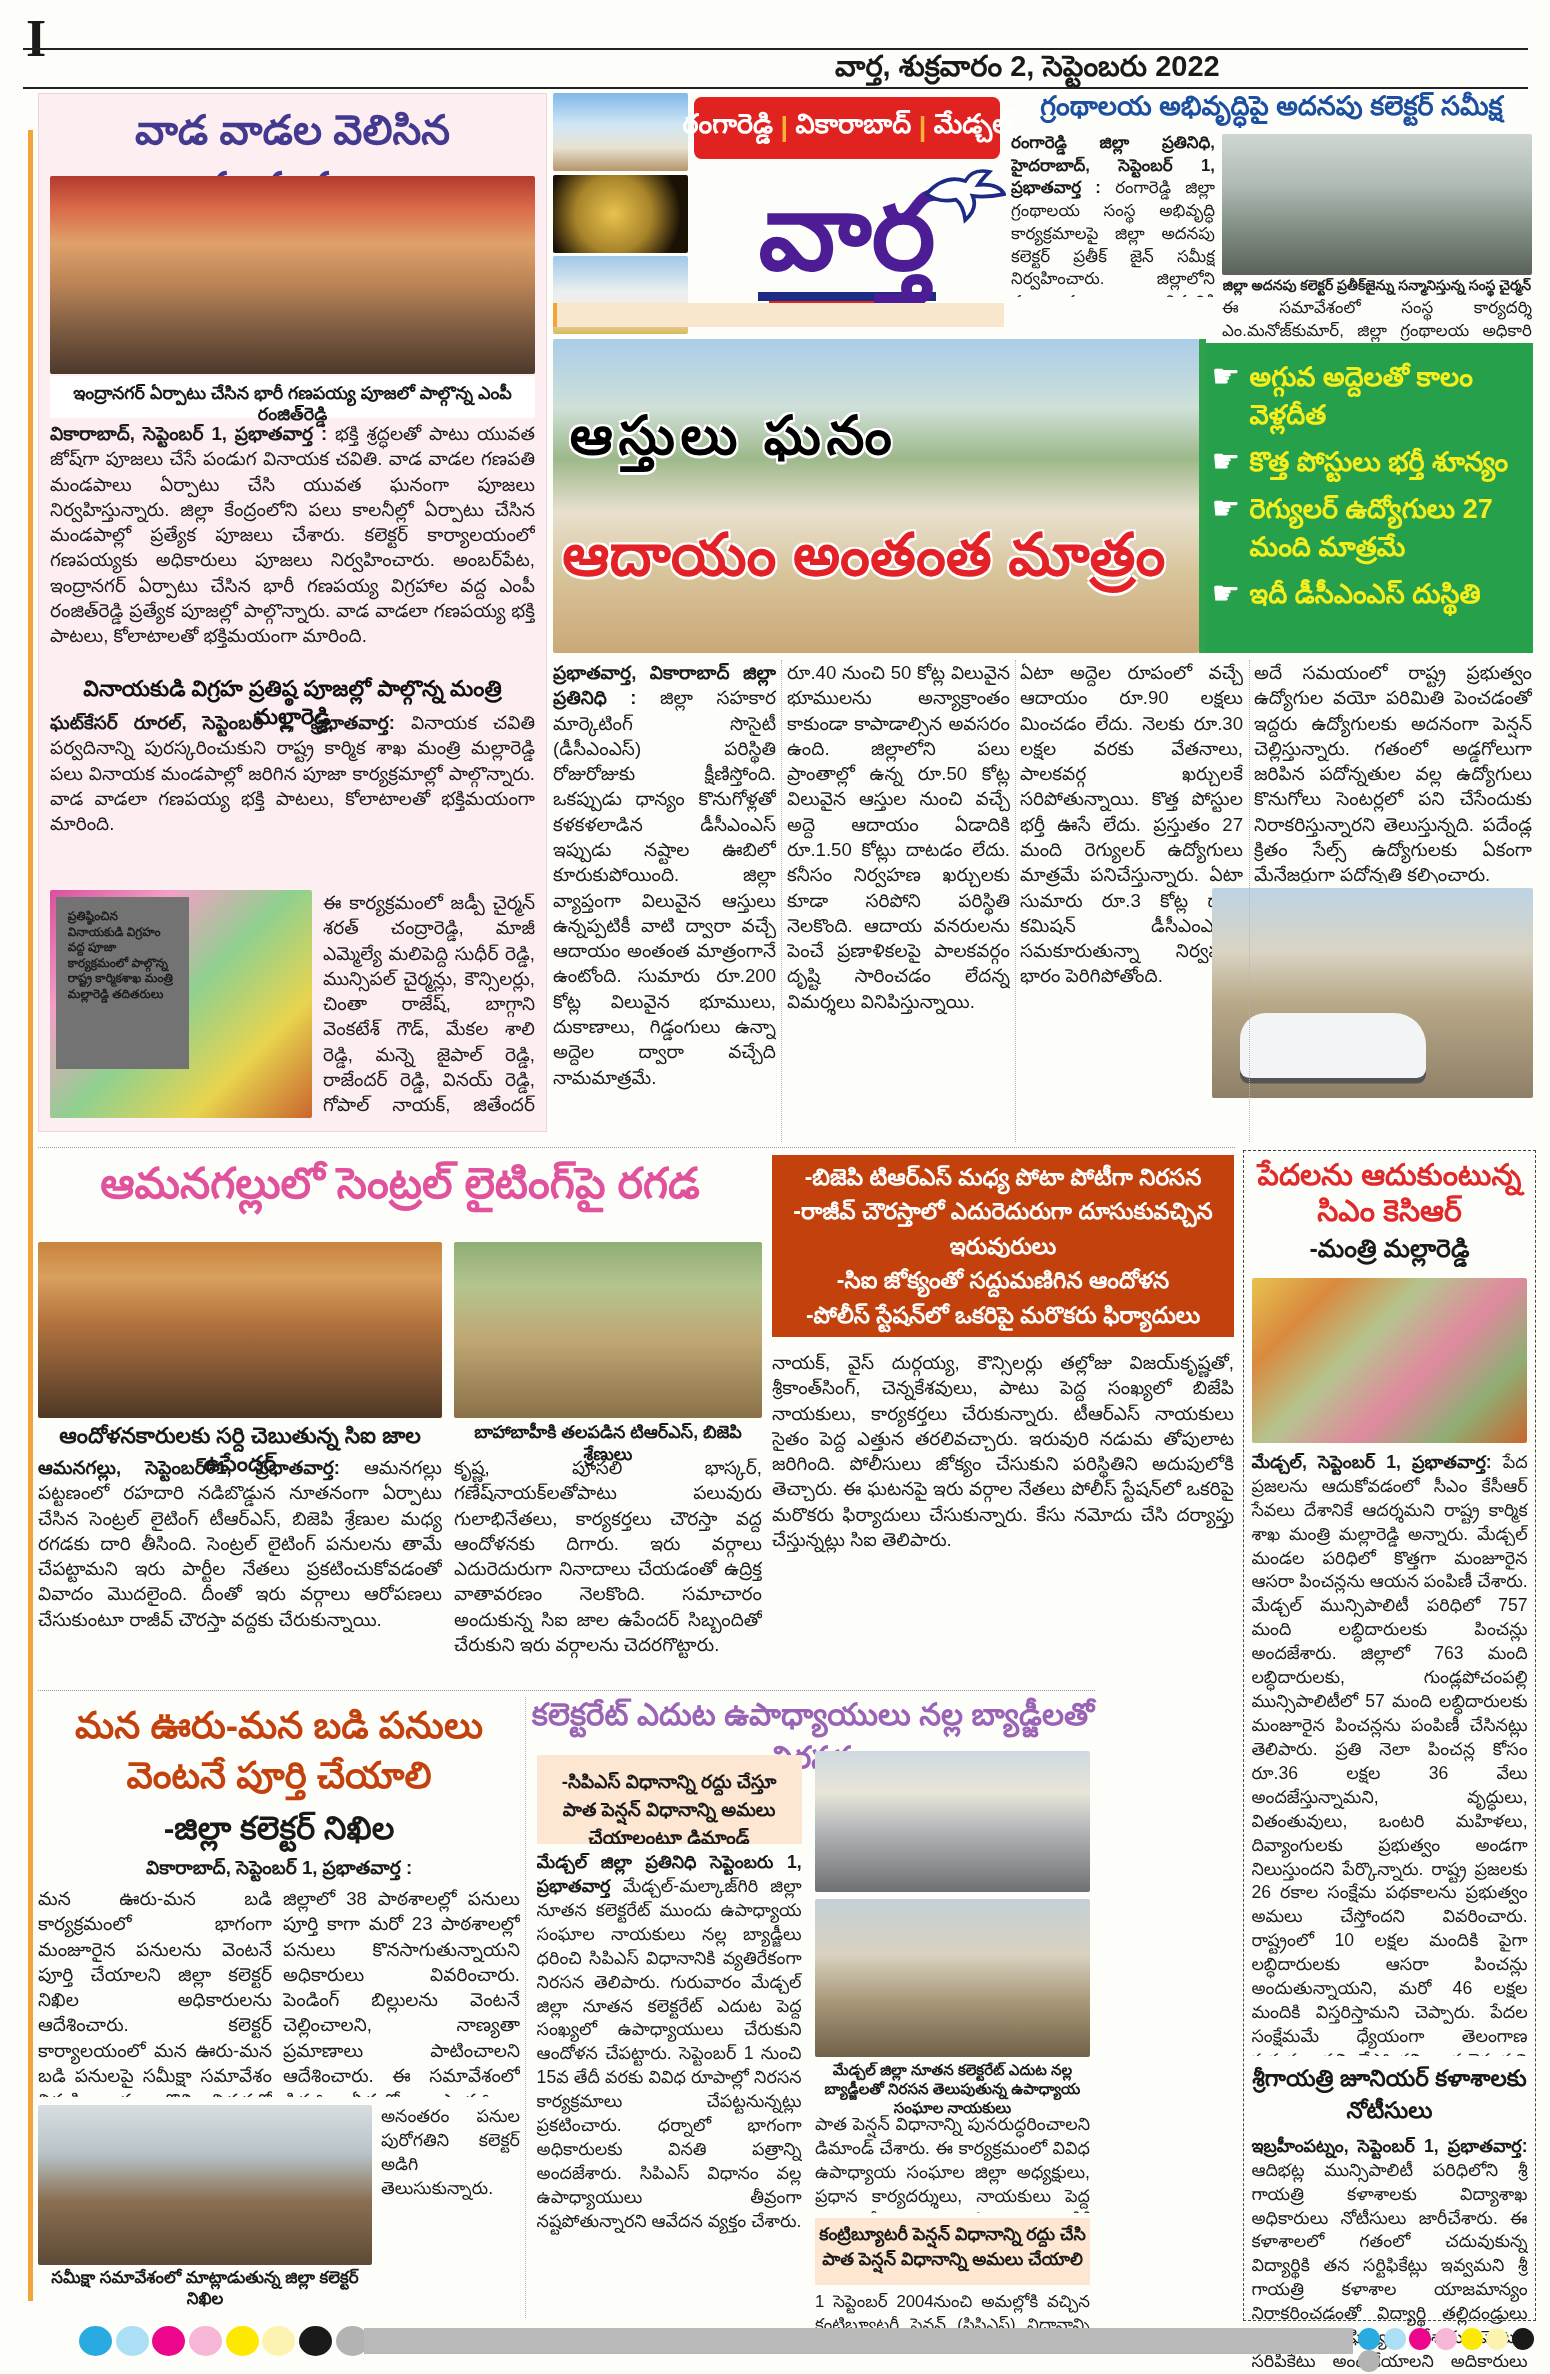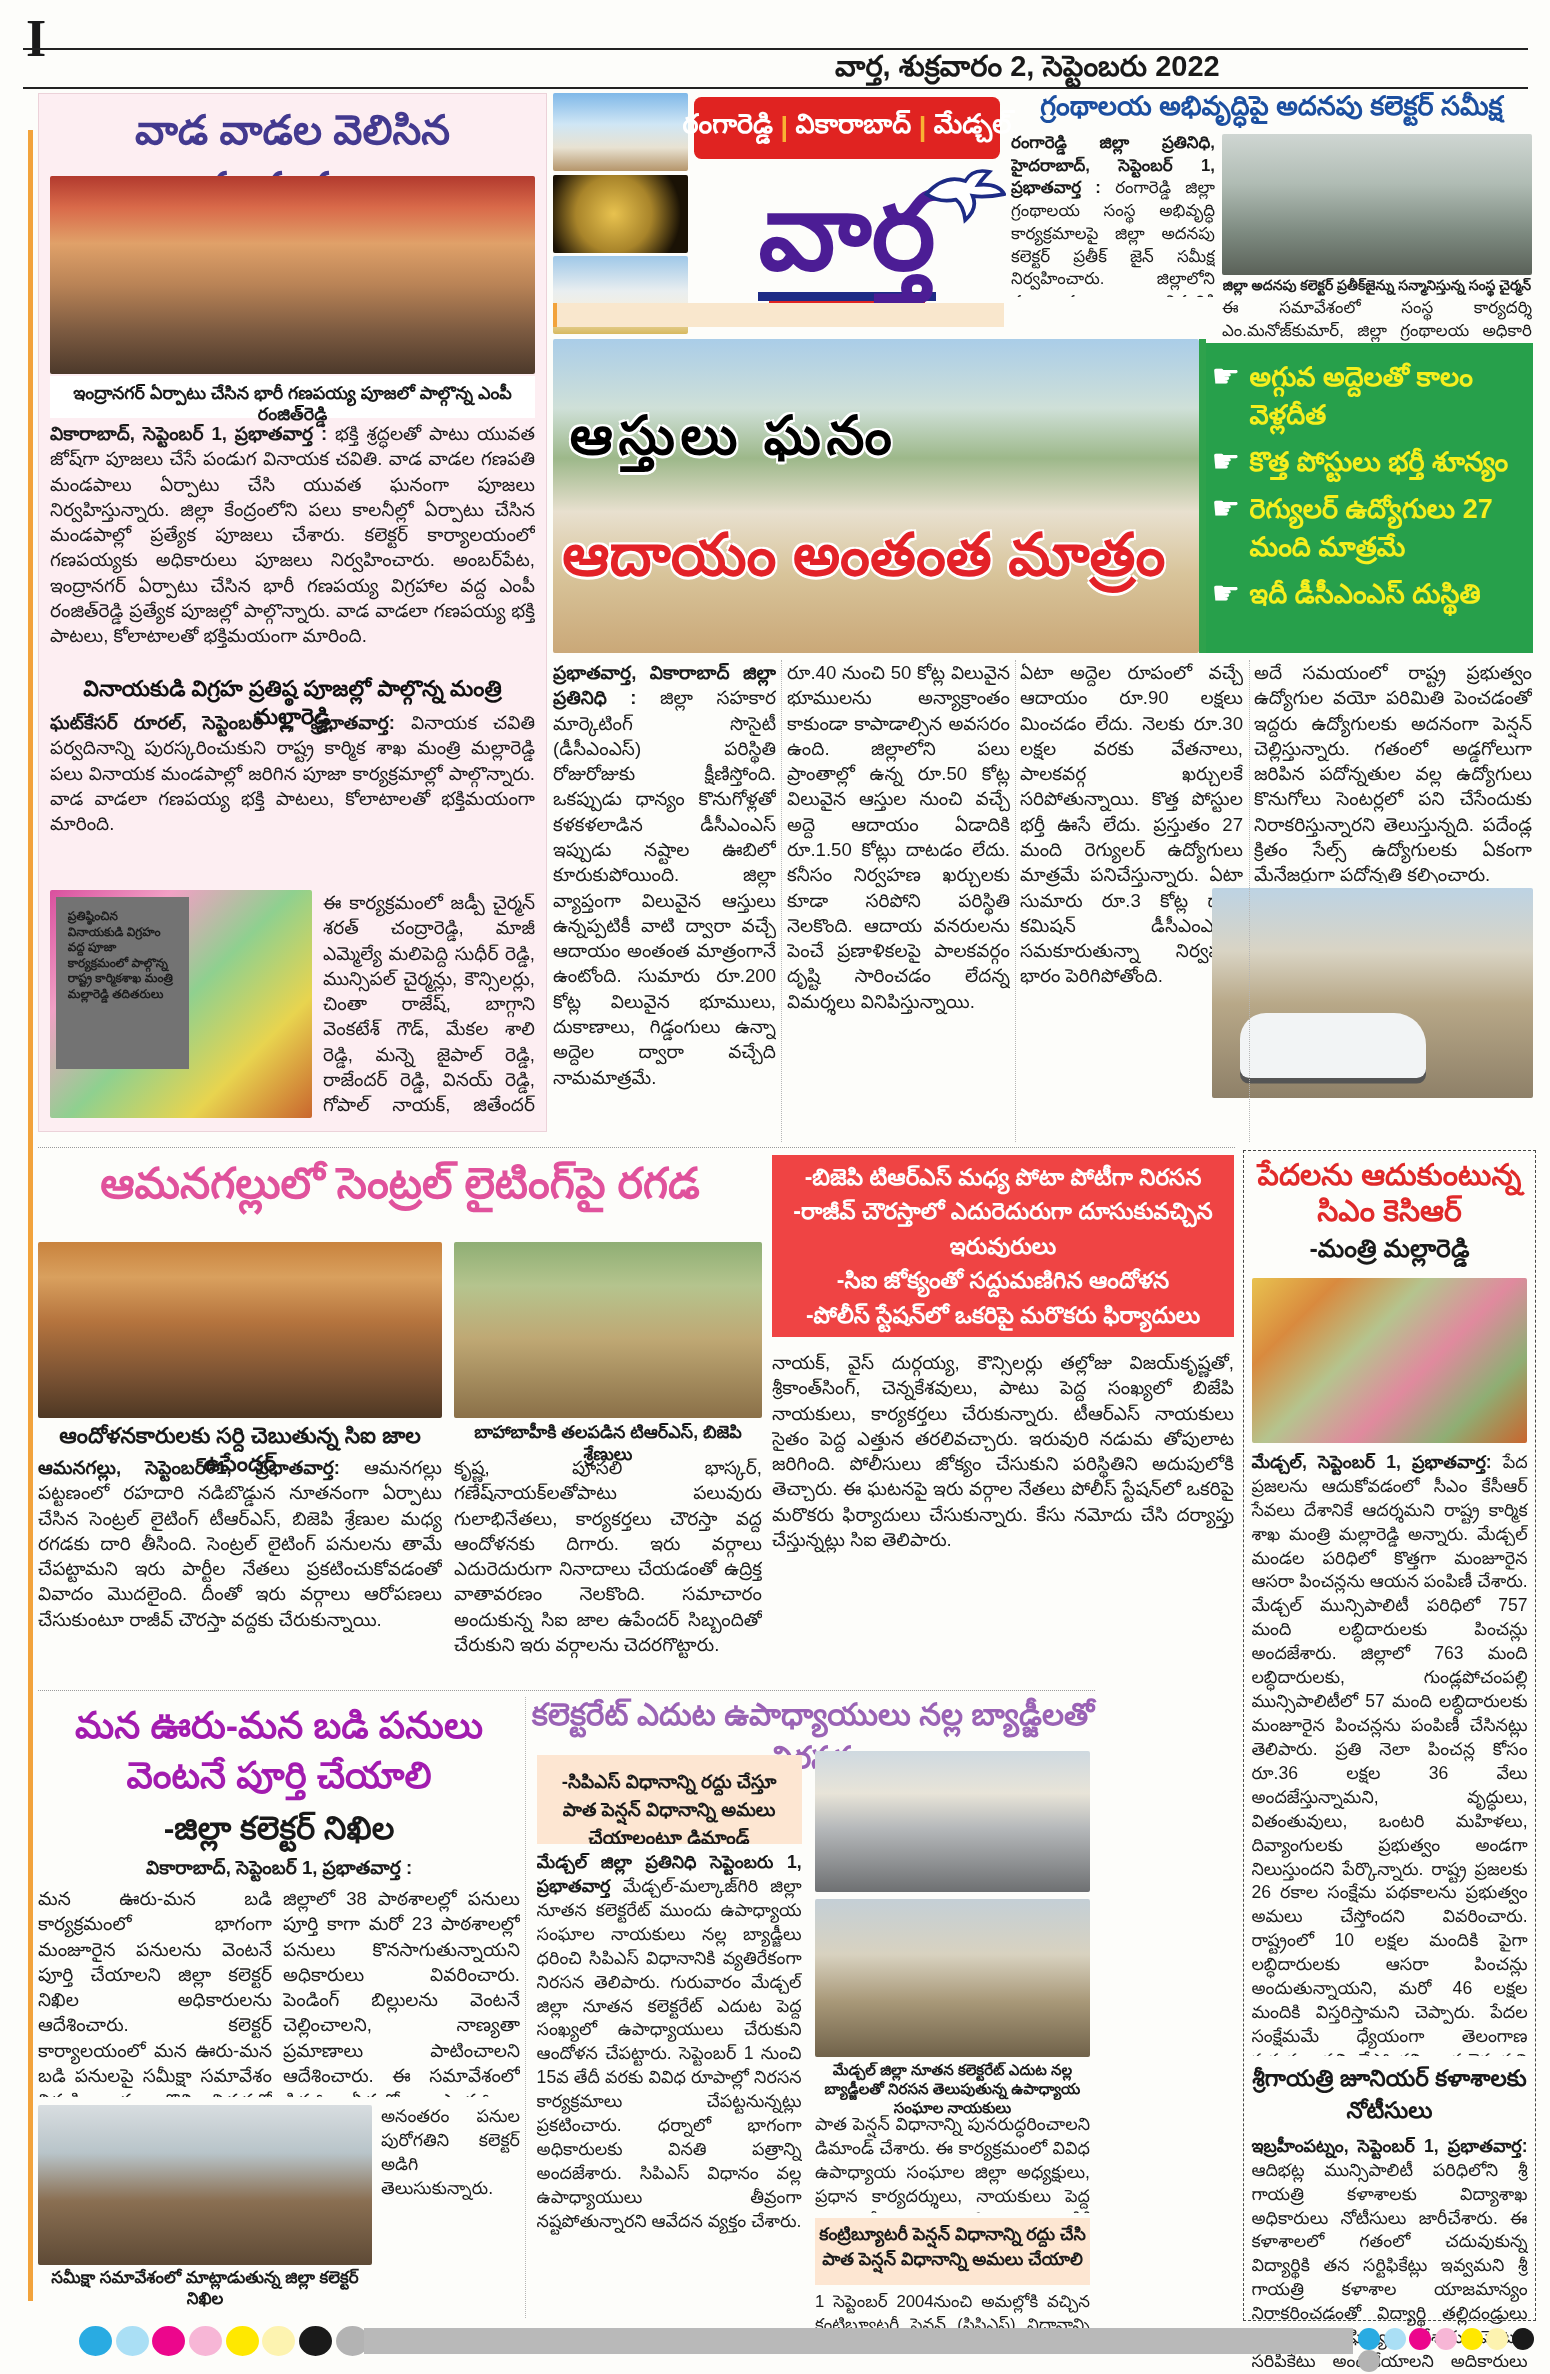--- a/index.html
+++ b/index.html
@@ -126,21 +126,21 @@
          linear-gradient(180deg,#c9833e 0%,#d9a05e 20%,#b5743e 45%,#7d5434 75%,#4e3824 100%);"></div>
     <div class="abs cap" style="left:0;top:269px;width:404px;font-size:22px;">ఆందోళనకారులకు సర్ది చెబుతున్న సిఐ జాల ఉపేందర్</div>
     <p class="body abs" style="left:0;top:302px;width:404px;height:224px;font-size:18.6px;"><b class="dl">ఆమనగల్లు, సెప్టెంబర్01, ప్రభాతవార్త:</b>
       <span>ఆమనగల్లు పట్టణంలో రహదారి నడిబొడ్డున నూతనంగా ఏర్పాటు చేసిన సెంట్రల్ లైటింగ్ టీఆర్ఎస్, బిజెపి శ్రేణుల మధ్య రగడకు దారి తీసింది. సెంట్రల్ లైటింగ్ పనులను తామే చేపట్టామని ఇరు పార్టీల నేతలు ప్రకటించుకోవడంతో వివాదం మొదలైంది. దీంతో ఇరు వర్గాలు ఆరోపణలు చేసుకుంటూ రాజీవ్ చౌరస్తా వద్దకు చేరుకున్నాయి.</span></p>
 
     <div class="photo" style="left:416px;top:89px;width:308px;height:176px;background:
          linear-gradient(180deg,#8fae74 0%,#b5c48e 25%,#bfa874 55%,#8a7048 100%);"></div>
     <div class="abs cap" style="left:416px;top:269px;width:308px;font-size:17.6px;">బాహాబాహీకి తలపడిన టిఆర్ఎస్, బిజెపి శ్రేణులు</div>
     <p class="body abs" style="left:416px;top:302px;width:308px;height:224px;font-size:18.6px;">కృష్ణ, పూసలి భాస్కర్, గణేష్‌నాయక్‌లతోపాటు పలువురు గులాభినేతలు, కార్యకర్తలు చౌరస్తా వద్ద ఆందోళనకు దిగారు. ఇరు వర్గాలు ఎదురెదురుగా నినాదాలు చేయడంతో ఉద్రిక్త వాతావరణం నెలకొంది. సమాచారం అందుకున్న సిఐ జాల ఉపేందర్ సిబ్బందితో చేరుకుని ఇరు వర్గాలను చెదరగొట్టారు.</p>
 
-    <div class="abs" style="left:734px;top:1.9px;width:462px;height:182px;background:#ef4444;display:flex;flex-direction:column;justify-content:center;padding:12px 13px;box-sizing:border-box;">
+    <div class="abs" style="left:734px;top:1.9px;width:462px;height:182px;background:#c2410c;display:flex;flex-direction:column;justify-content:center;padding:12px 13px;box-sizing:border-box;">
       <div class="blueitem">-బిజెపి టిఆర్ఎస్ మధ్య పోటా పోటీగా నిరసన</div>
       <div class="blueitem">-రాజీవ్ చౌరస్తాలో ఎదురెదురుగా దూసుకువచ్చిన ఇరువురులు</div>
       <div class="blueitem">-సిఐ జోక్యంతో సద్దుమణిగిన ఆందోళన</div>
       <div class="blueitem">-పోలీస్ స్టేషన్‌లో ఒకరిపై మరొకరు ఫిర్యాదులు</div>
     </div>
     <p class="body abs" style="left:734px;top:197px;width:462px;height:330px;font-size:18.6px;">నాయక్, వైస్ దుర్గయ్య, కౌన్సిలర్లు తల్లోజు విజయ్‌కృష్ణతో, శ్రీకాంత్‌సింగ్, చెన్నకేశవులు, పాటు పెద్ద సంఖ్యలో బిజేపి నాయకులు, కార్యకర్తలు చేరుకున్నారు. టీఆర్ఎస్ నాయకులు సైతం పెద్ద ఎత్తున తరలివచ్చారు. ఇరువురి నడుమ తోపులాట జరిగింది. పోలీసులు జోక్యం చేసుకుని పరిస్థితిని అదుపులోకి తెచ్చారు. ఈ ఘటనపై ఇరు వర్గాల నేతలు పోలీస్ స్టేషన్‌లో ఒకరిపై మరొకరు ఫిర్యాదులు చేసుకున్నారు. కేసు నమోదు చేసి దర్యాప్తు చేస్తున్నట్లు సిఐ తెలిపారు.</p>
   </div>
 
   <div class="abs" style="left:1243px;top:1150px;width:293px;height:1171px;border:1.9px dashed #444;box-sizing:border-box;padding:5.6px 7.4px;">
     <div style="text-align:center;font-size:30px;font-weight:bold;color:#e02a2a;line-height:1.2;">పేదలను ఆదుకుంటున్న సిఎం కెసిఆర్</div>
@@ -151,21 +151,21 @@
       <span>పేద ప్రజలను ఆదుకోవడంలో సీఎం కేసీఆర్ సేవలు దేశానికే ఆదర్శమని రాష్ట్ర కార్మిక శాఖ మంత్రి మల్లారెడ్డి అన్నారు. మేడ్చల్ మండల పరిధిలో కొత్తగా మంజూరైన ఆసరా పించన్లను ఆయన పంపిణీ చేశారు. మేడ్చల్ మున్సిపాలిటీ పరిధిలో 757 మంది లబ్ధిదారులకు పించన్లు అందజేశారు. జిల్లాలో 763 మంది లబ్ధిదారులకు, గుండ్లపోచంపల్లి మున్సిపాలిటీలో 57 మంది లబ్ధిదారులకు మంజూరైన పించన్లను పంపిణీ చేసినట్లు తెలిపారు. ప్రతి నెలా పించన్ల కోసం రూ.36 లక్షల 36 వేలు అందజేస్తున్నామని, వృద్ధులు, వితంతువులు, ఒంటరి మహిళలు, దివ్యాంగులకు ప్రభుత్వం అండగా నిలుస్తుందని పేర్కొన్నారు. రాష్ట్ర ప్రజలకు 26 రకాల సంక్షేమ పథకాలను ప్రభుత్వం అమలు చేస్తోందని వివరించారు. రాష్ట్రంలో 10 లక్షల మందికి పైగా లబ్ధిదారులకు ఆసరా పించన్లు అందుతున్నాయని, మరో 46 లక్షల మందికి విస్తరిస్తామని చెప్పారు. పేదల సంక్షేమమే ధ్యేయంగా తెలంగాణ ప్రభుత్వం పని చేస్తోందని, అర్హులైన ప్రతి ఒక్కరికీ పథకాలు అందేలా చూస్తామని హామీ ఇచ్చారు. ఈ కార్యక్రమంలో జడ్పీ చైర్మన్ శరత్ చంద్రారెడ్డి, మున్సిపల్ చైర్పర్సన్లు, కౌన్సిలర్లు, ఎంపిటిసిలు, మున్సిపాలిటిల కౌన్సిలర్లు, నాయకులు తదితరులు పాల్గొన్నారు.</span></p>
     <div style="text-align:center;font-size:23px;font-weight:bold;margin-top:9.3px;">శ్రీగాయత్రి జూనియర్ కళాశాలకు నోటీసులు</div>
     <p class="body" style="font-size:17.6px;height:232px;margin-top:5.6px;"><b class="dl">ఇబ్రహీంపట్నం, సెప్టెంబర్ 1, ప్రభాతవార్త:</b>
       <span>ఆదిభట్ల మున్సిపాలిటీ పరిధిలోని శ్రీ గాయత్రి కళాశాలకు విద్యాశాఖ అధికారులు నోటీసులు జారీచేశారు. ఈ కళాశాలలో గతంలో చదువుకున్న విద్యార్థికి తన సర్టిఫికేట్లు ఇవ్వమని శ్రీ గాయత్రి కళాశాల యాజమాన్యం నిరాకరించడంతో విద్యార్థి తల్లిదండ్రులు అధికారులకు ఫిర్యాదు చేశారు. వెంటనే సర్టిఫికేట్లు అందజేయాలని అధికారులు ఆదేశించారు.</span></p>
   </div>
 
   <div class="dotline" style="left:38px;top:1690px;width:1057px;"></div>
   <div class="vdot" style="left:525px;top:1697px;height:621px;"></div>
 
   <div class="abs" style="left:38px;top:1697px;width:482px;height:623px;">
-    <div class="abs" style="left:0;top:3.7px;width:482px;text-align:center;font-size:37px;font-weight:bold;color:#a21caf;line-height:1.35;">మన ఊరు-మన బడి పనులు వెంటనే పూర్తి చేయాలి</div>
+    <div class="abs" style="left:0;top:3.7px;width:482px;text-align:center;font-size:37px;font-weight:bold;color:#c2410c;line-height:1.35;">మన ఊరు-మన బడి పనులు వెంటనే పూర్తి చేయాలి</div>
     <div class="abs" style="left:0;top:113px;width:482px;text-align:center;font-size:32px;font-weight:bold;">-జిల్లా కలెక్టర్ నిఖిల</div>
     <div class="abs" style="left:0;top:160px;width:482px;text-align:center;font-size:18.6px;font-weight:bold;">వికారాబాద్, సెప్టెంబర్ 1, ప్రభాతవార్త :</div>
     <p class="body abs" style="left:0;top:189px;width:234px;height:211px;font-size:18.6px;">మన ఊరు-మన బడి కార్యక్రమంలో భాగంగా మంజూరైన పనులను వెంటనే పూర్తి చేయాలని జిల్లా కలెక్టర్ నిఖిల అధికారులను ఆదేశించారు. కలెక్టర్ కార్యాలయంలో మన ఊరు-మన బడి పనులపై సమీక్షా సమావేశం నిర్వహించారు. తొలి విడతలో ఎంపిక చేసిన పాఠశాలల్లో విద్యుత్, మైనర్, మేజర్ పనులను వేగంగా పూర్తి చేయాలని సూచించారు.</p>
     <p class="body abs" style="left:245px;top:189px;width:237px;height:211px;font-size:18.6px;">జిల్లాలో 38 పాఠశాలల్లో పనులు పూర్తి కాగా మరో 23 పాఠశాలల్లో పనులు కొనసాగుతున్నాయని అధికారులు వివరించారు. పెండింగ్ బిల్లులను వెంటనే చెల్లించాలని, నాణ్యతా ప్రమాణాలు పాటించాలని ఆదేశించారు. ఈ సమావేశంలో డిఈఓ, ఏఈవోలు, ఎంఈఓలు, ఇంజనీరింగ్ అధికారులు తదితరులు పాల్గొన్నారు.</p>
     <div class="photo" style="left:0;top:408px;width:334px;height:160px;background:
          linear-gradient(180deg,#d8dde0 0%,#b8c4c9 30%,#8a6f52 60%,#5e4a36 100%);"></div>
     <div class="abs cap" style="left:0;top:571px;width:334px;font-size:16.7px;">సమీక్షా సమావేశంలో మాట్లాడుతున్న జిల్లా కలెక్టర్ నిఖిల</div>
     <p class="body abs" style="left:343px;top:408px;width:139px;height:204px;font-size:17.6px;">అనంతరం పనుల పురోగతిని కలెక్టర్ అడిగి తెలుసుకున్నారు.</p>
   </div>
 

